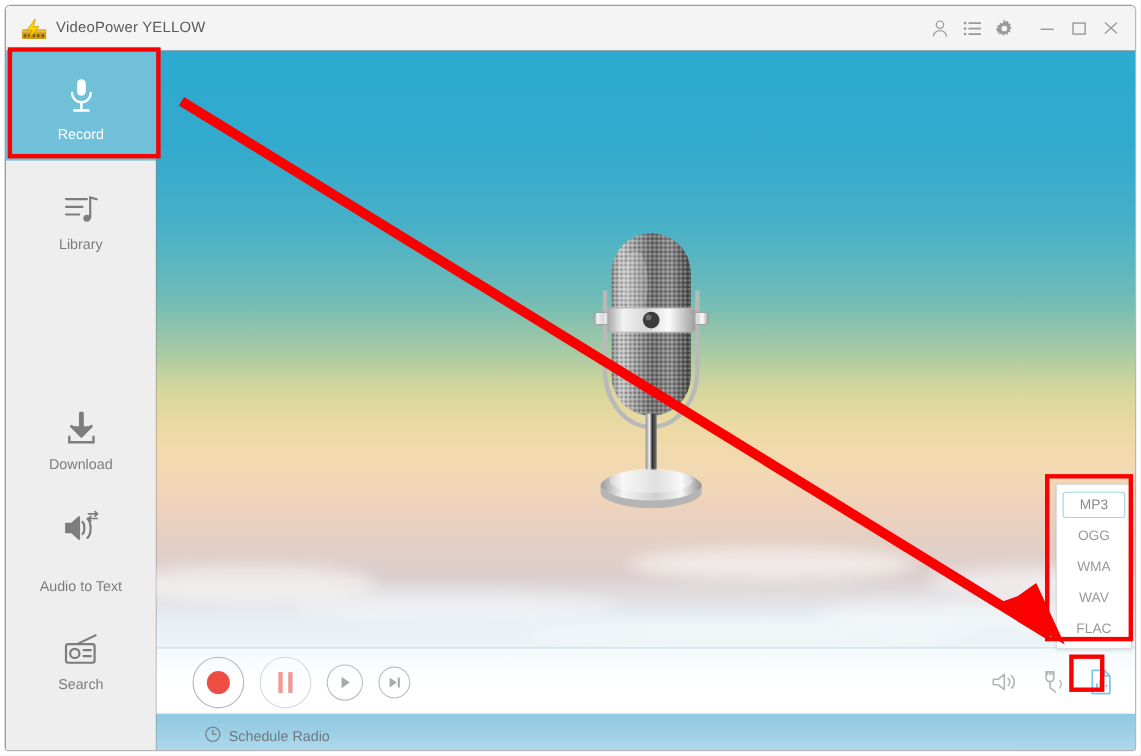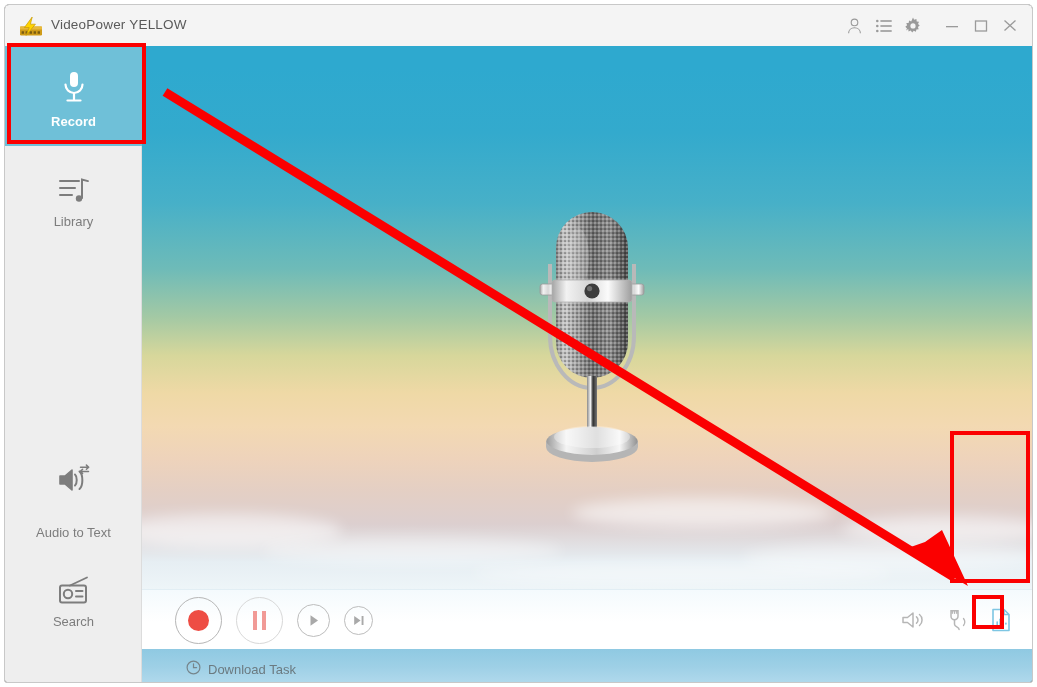--- a/index.html
+++ b/index.html
@@ -38,21 +38,21 @@
   .sidebar{
     position:absolute;left:0;top:41px;width:137px;bottom:0;
     background:#eeeeee;border-right:1px solid #dcdcdc;box-sizing:border-box;
   }
   .side-item{
     position:absolute;left:0;width:137px;height:100px;
     display:flex;flex-direction:column;align-items:center;justify-content:center;
     color:#7d7d7d;font-size:13px;cursor:default;box-sizing:border-box;
   }
   .side-item .ico{height:42px;display:flex;align-items:flex-end;justify-content:center;margin-bottom:9px;}
-  .side-item.active{background:#6fc0d8;color:#ffffff;font-weight:bold;}
+  .side-item.active{background:#6fc0d8;color:#ffffff;font-weight:normal;}
   .side-label{line-height:1;}
   
   .stage{
     position:absolute;left:137px;top:41px;right:0;bottom:0;overflow:hidden;
   }
   .sky{
     position:absolute;left:0;top:0;width:100%;height:543px;
     background:
       linear-gradient(to bottom,
         #2ea9cf 0%,
@@ -220,20 +220,30 @@
             <line x1="2" y1="12" x2="17" y2="12"></line>
             <line x1="2" y1="19" x2="14" y2="19"></line>
             <path d="M24 22V3.5l6 1.6"></path>
             <circle cx="21" cy="22.5" r="3.2" fill="#7d7d7d" stroke="none"></circle>
           </svg>
         </span>
         <span class="side-label">Library</span>
       </div>
 
 
+      <div class="side-item" style="top:300px;">
+        <span class="ico">
+          <svg width="32" height="32" viewBox="0 0 32 32" fill="none" stroke="#7d7d7d" stroke-width="2.2" stroke-linecap="round">
+            <line x1="16" y1="2" x2="16" y2="20" stroke-width="4.4"></line>
+            <path d="M7 13.5l9 9 9-9" fill="#7d7d7d" stroke="#7d7d7d" stroke-width="2.6" stroke-linejoin="round"></path>
+            <path d="M5 23v5h22v-5"></path>
+          </svg>
+        </span>
+        <span class="side-label">Download</span>
+      </div>
 
       <div class="side-item" style="top:400px;gap:21px;">
         <span class="ico">
           <svg width="34" height="32" viewBox="0 0 34 32" fill="none" stroke="#7d7d7d" stroke-width="2" stroke-linecap="round">
             <path d="M3 12h5l7-6v20l-7-6H3z" fill="#7d7d7d" stroke="#7d7d7d" stroke-width="1.6" stroke-linejoin="round"></path>
             <path d="M18 10.5c2.3 2 2.3 9 0 11"></path>
             <path d="M22.5 7.5c3.8 3.3 3.8 14.2 0 17.5"></path>
             <path d="M23.5 3.2h8.2M31.7 3.2l-2.3-2.1M31.7 3.2l-2.3 2.1" stroke-width="1.5"></path>
             <path d="M31.5 7.4h-8.2M23.3 7.4l2.3-2.1M23.3 7.4l2.3 2.1" stroke-width="1.5"></path>
           </svg>
@@ -383,26 +393,33 @@
       </div>
 
       <div class="schedule">
         <div class="sched-inner">
           <span>
             <svg width="15" height="15" viewBox="0 0 15 15" fill="none" stroke="#76858b" stroke-width="1.2" stroke-linecap="round">
               <circle cx="7.5" cy="7.5" r="6.4"></circle>
               <path d="M7.5 3.8V7.6h3.1"></path>
             </svg>
           </span>
-          <span>Download Task</span>
+          <span>Schedule Radio</span>
         </div>
       </div>
 
       <div class="footer-strip"></div>
 
+      <div class="fmt-panel">
+        <div class="fmt-item selected">MP3</div>
+        <div class="fmt-item">OGG</div>
+        <div class="fmt-item">WMA</div>
+        <div class="fmt-item">WAV</div>
+        <div class="fmt-item">FLAC</div>
+      </div>
 
     </div>
   </div>
 
   <svg class="anno">
     <line x1="165" y1="92" x2="955" y2="578" stroke="#fb0000" stroke-width="9"></line>
     <polygon points="968,586 905,549 925,542 942,530" fill="#fb0000"></polygon>
   </svg>
   <div class="anno">
     <div class="hl-box" style="left:7px;  top:43px;  width:139px; height:101px;"></div>

